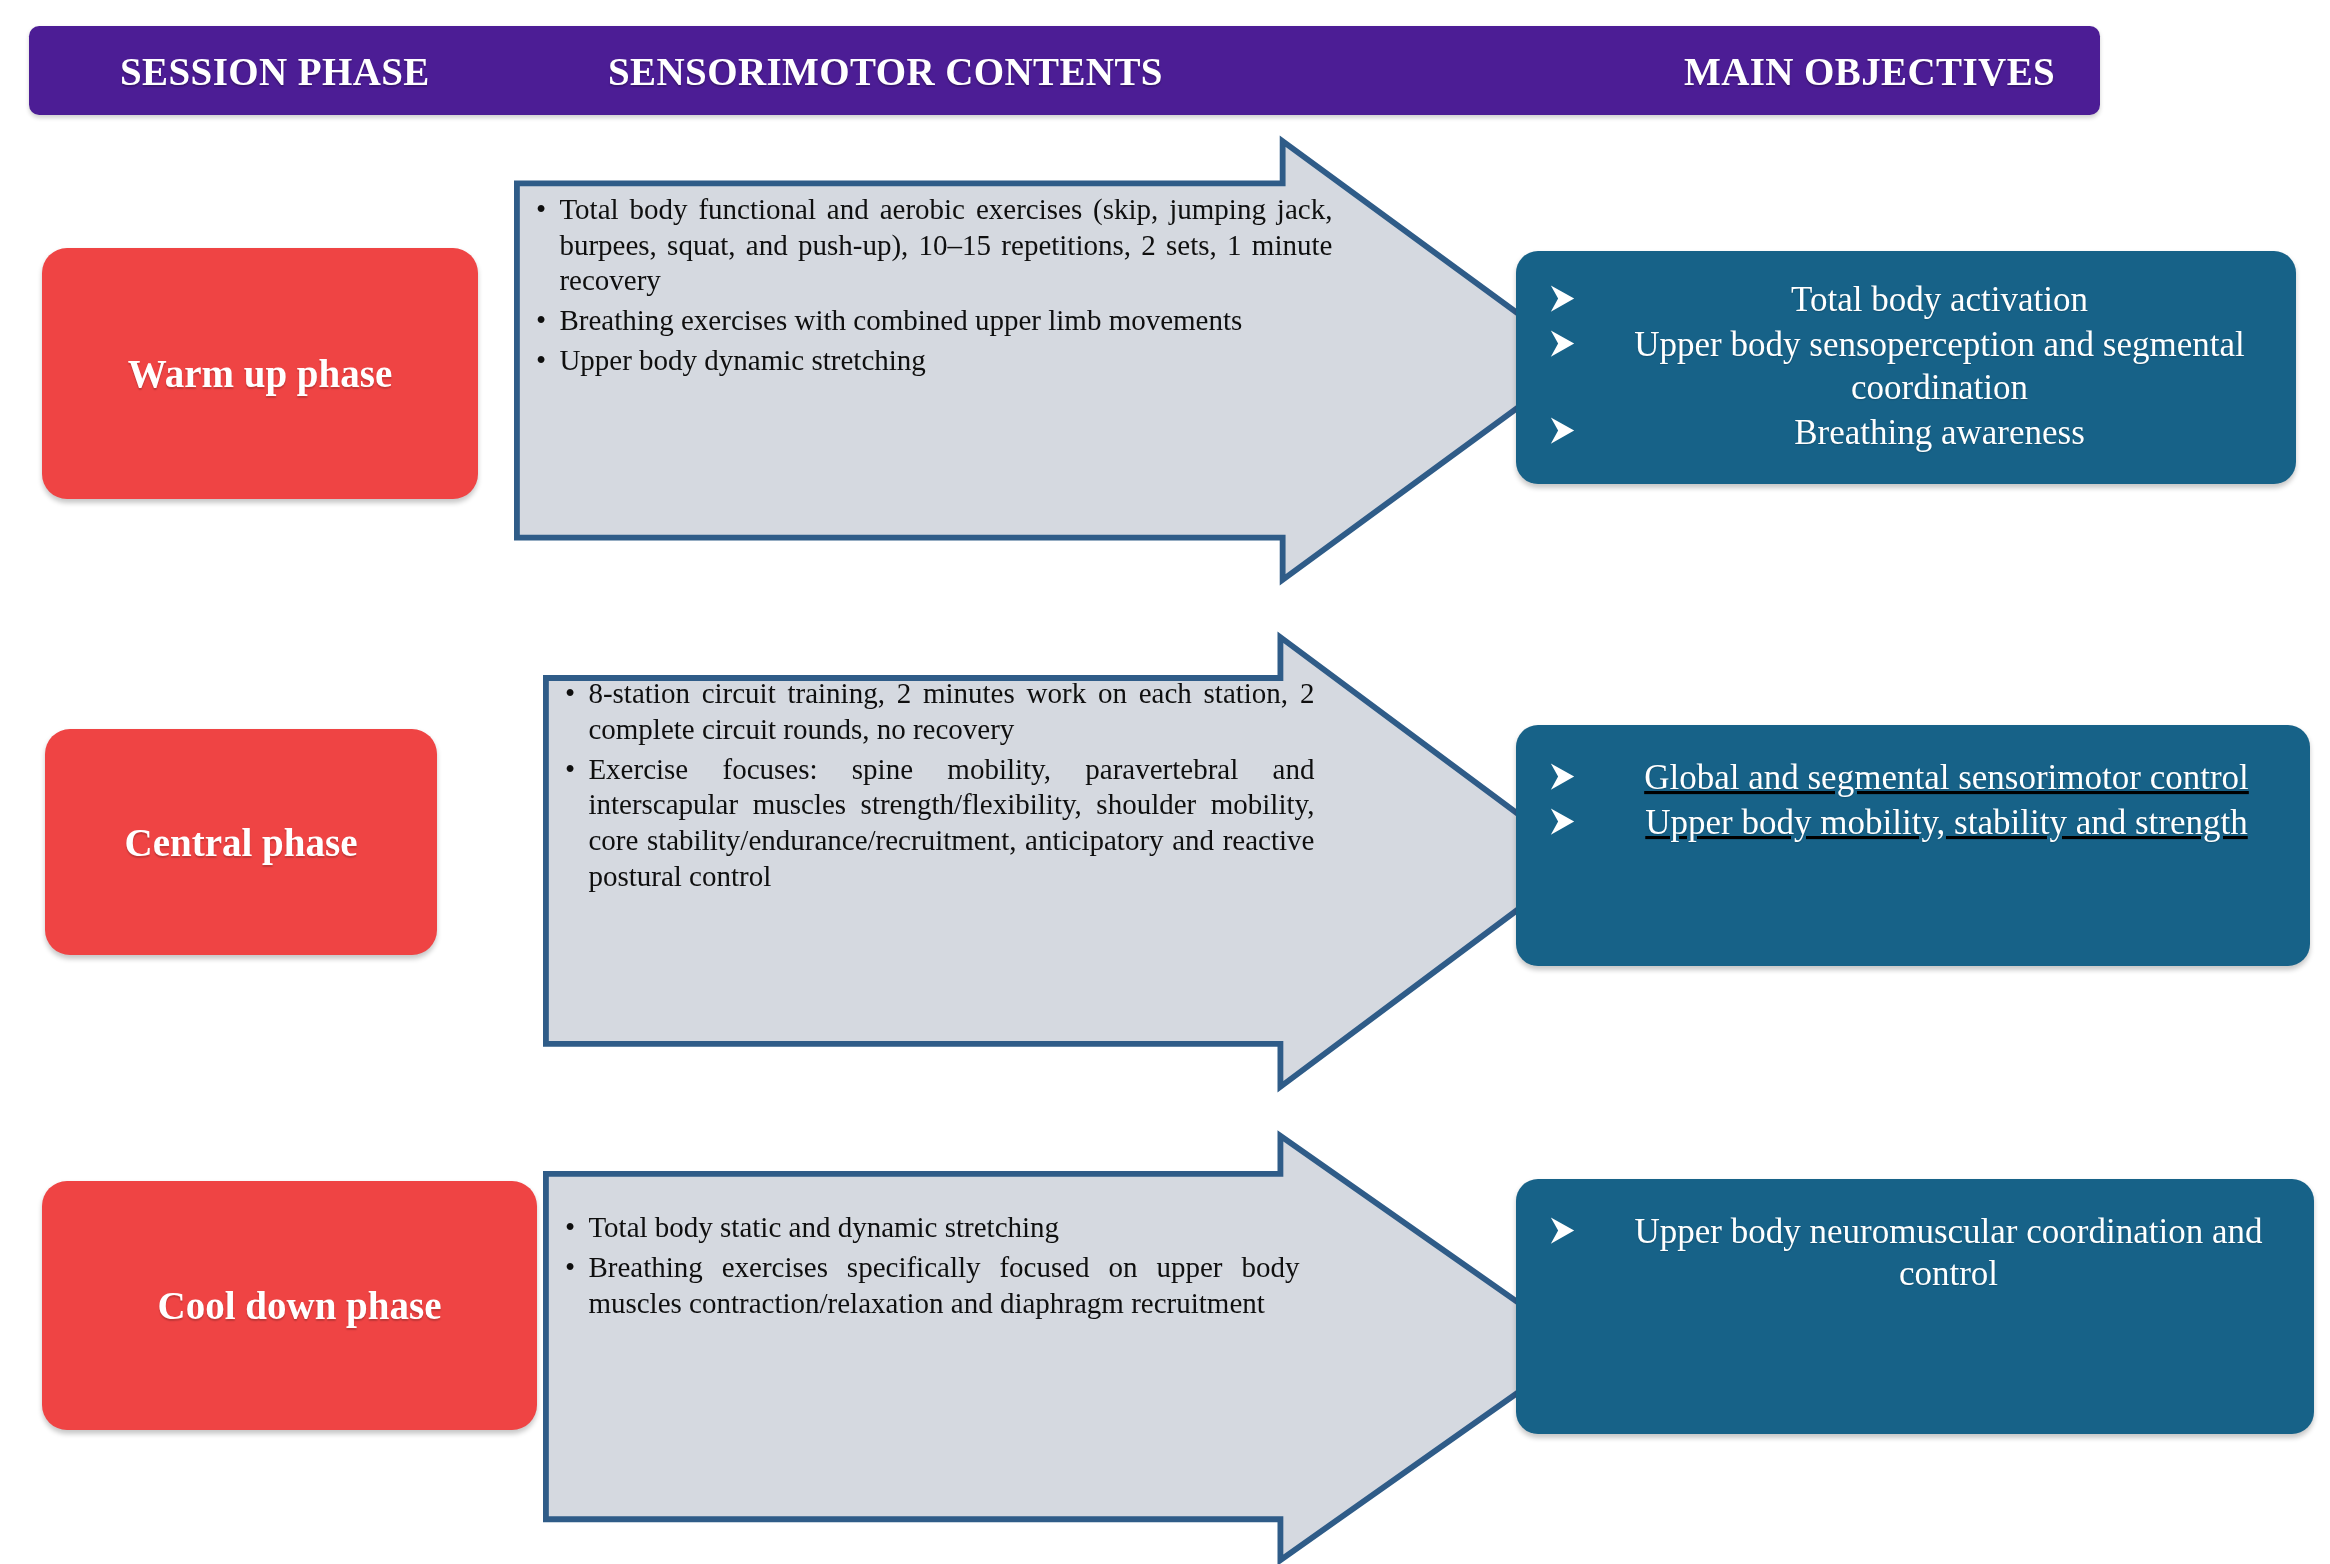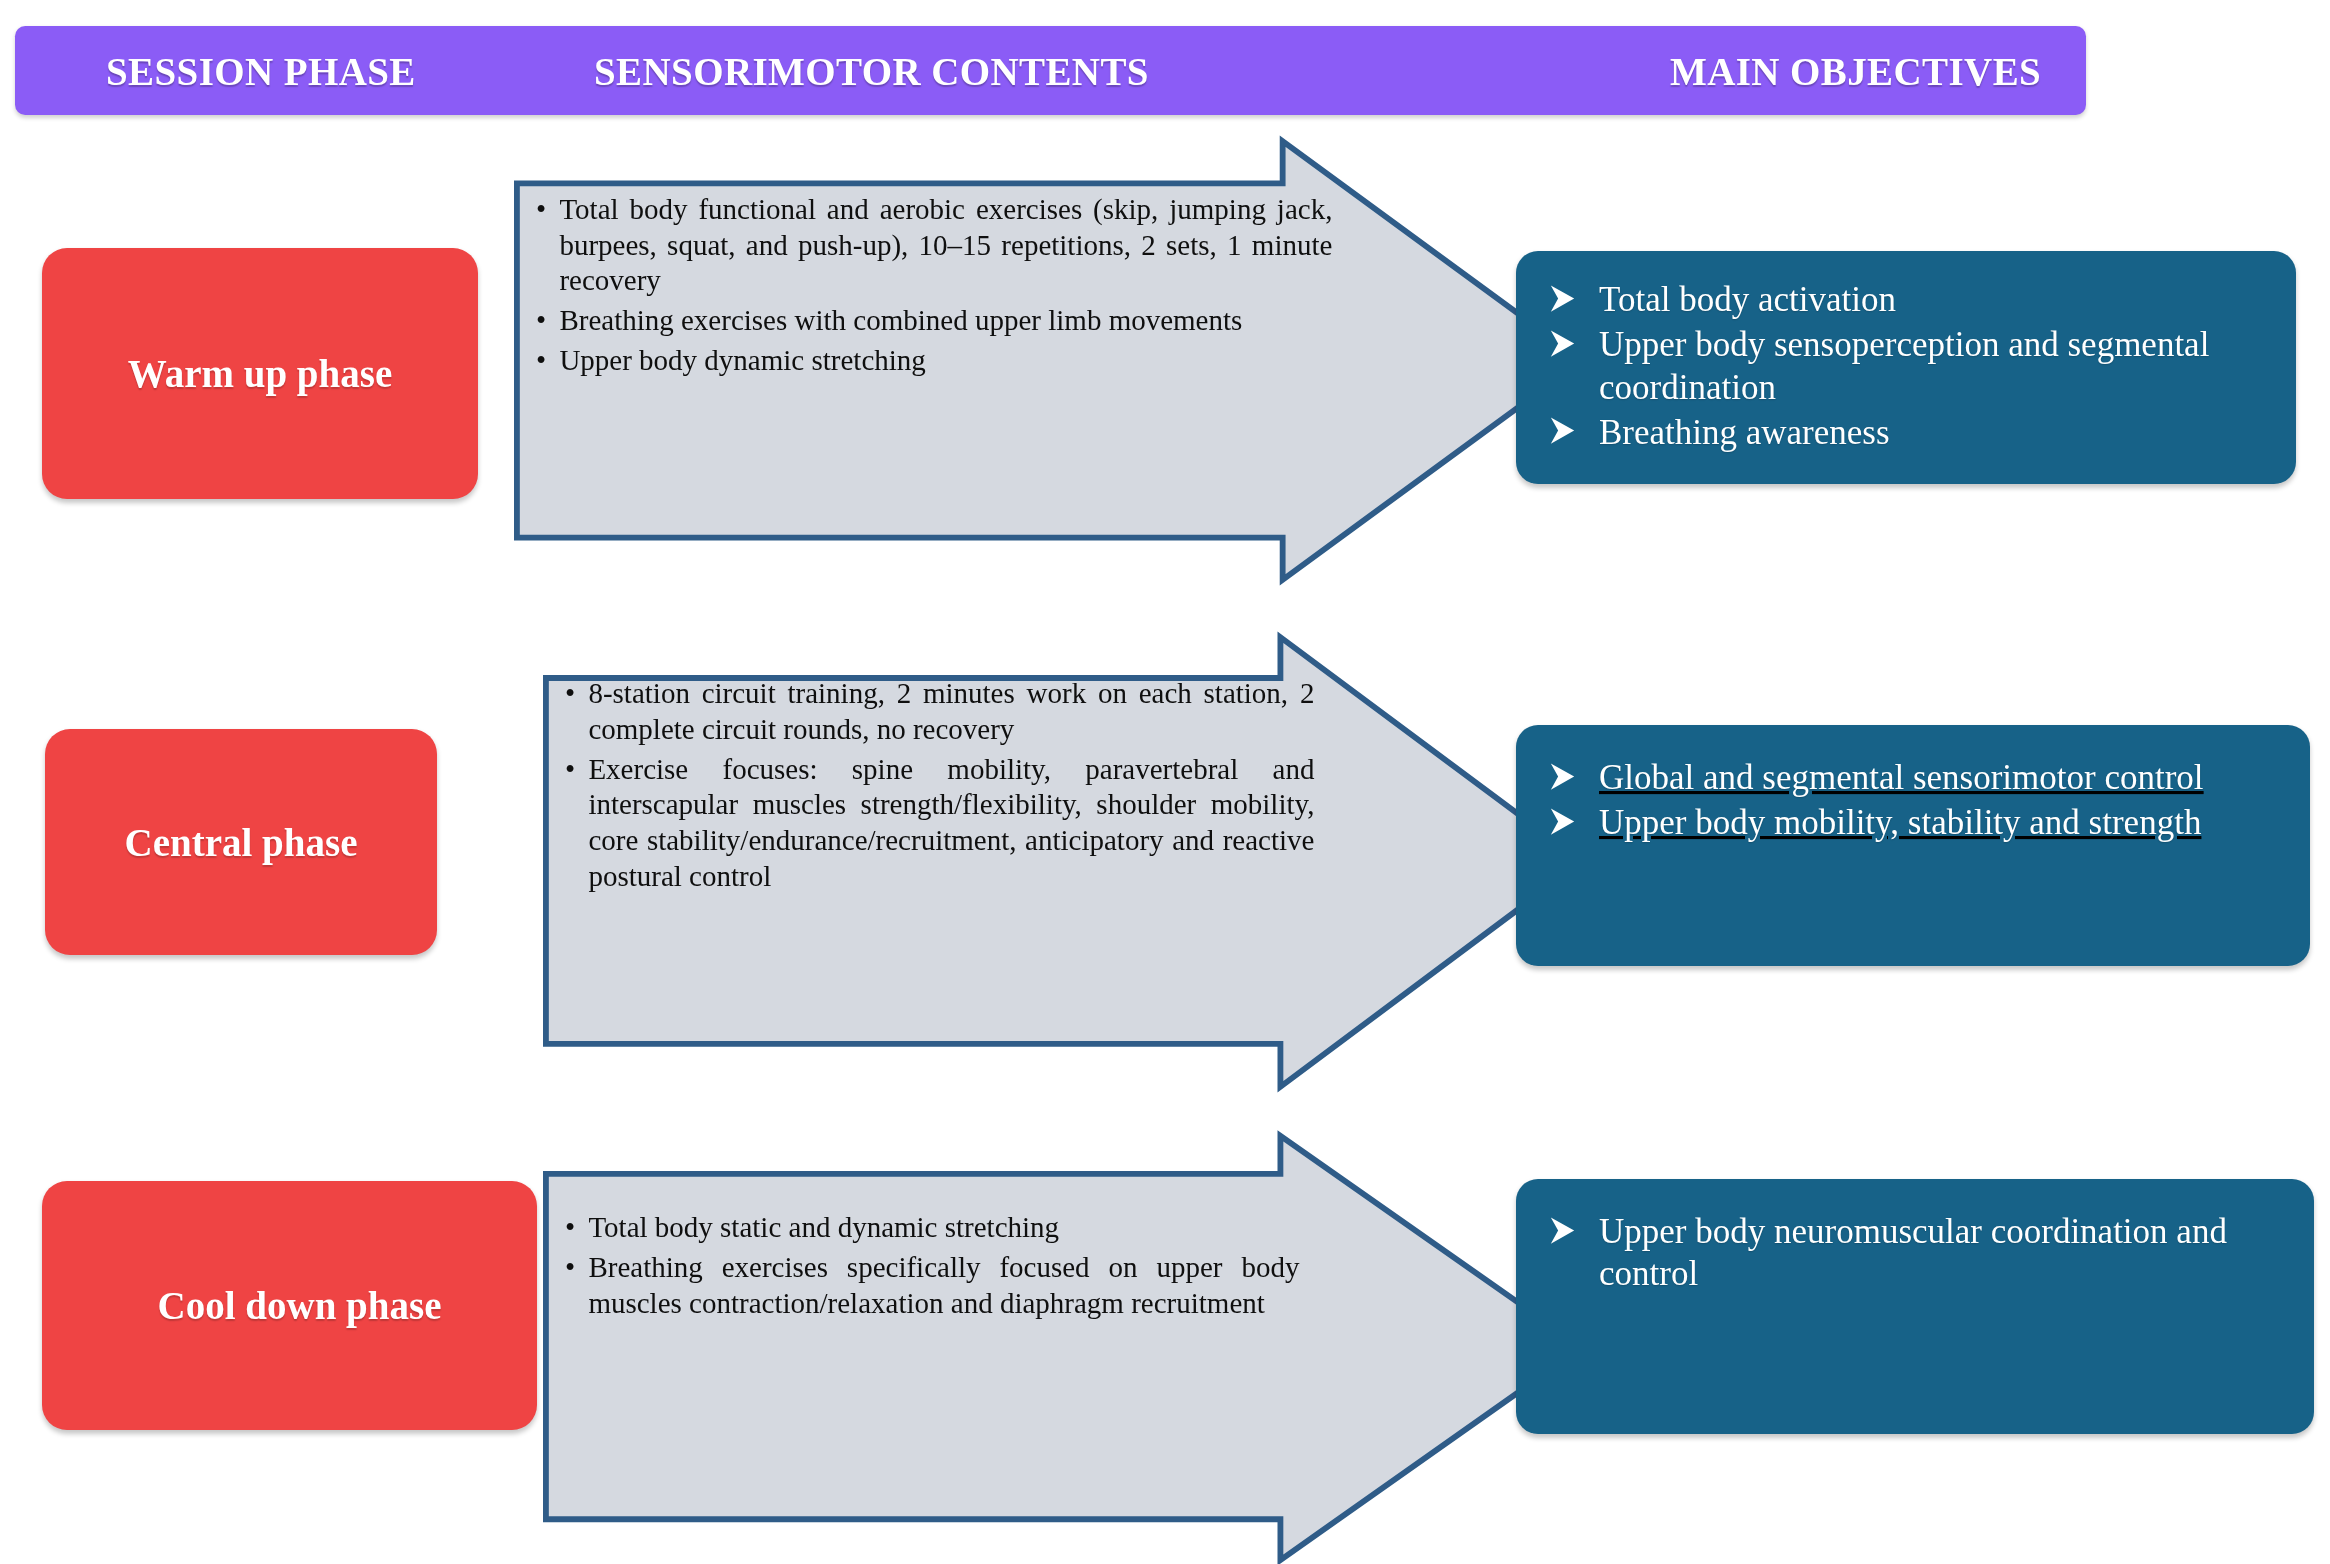--- a/index.html
+++ b/index.html
@@ -11,25 +11,25 @@
     width: 2330px;
     height: 1564px;
     position: relative;
     font-family: "Liberation Serif", "DejaVu Serif", serif;
     overflow: hidden;
   }
 
   
   .header-bar {
     position: absolute;
-    left: 15px;
+    left: 29px;
     top: 26px;
     width: 2071px;
     height: 89px;
-    background: #8b5cf6;
+    background: #4c1d95;
     border-radius: 10.2px;
     box-shadow: 0 2.9px 4.4px rgba(0,0,0,0.18);
   }
   .header-title {
     position: absolute;
     color: #ffffff;
     font-weight: bold;
     font-size: 39px;
     letter-spacing: 0.4px;
     white-space: nowrap;
@@ -108,20 +108,21 @@
   #arrow-text-0 { left: 20.4px; top: 54px;  width: 798px; }
   #arrow-text-1 { left: 20.4px; top: 42px;  width: 751px; }
   #arrow-text-2 { left: 20.4px; top: 77px; width: 736px; }
 
   
   .obj-card {
     position: absolute;
     background: #176288;
     border-radius: 22px;
     box-shadow: 0 3.6px 5.1px rgba(0,0,0,0.22);
+    text-align: center;
   }
   .obj-list {
     margin: 0;
     padding: 0;
     list-style: none;
   }
   .obj-item {
     position: relative;
     color: #ffffff;
     font-size: 35px;

